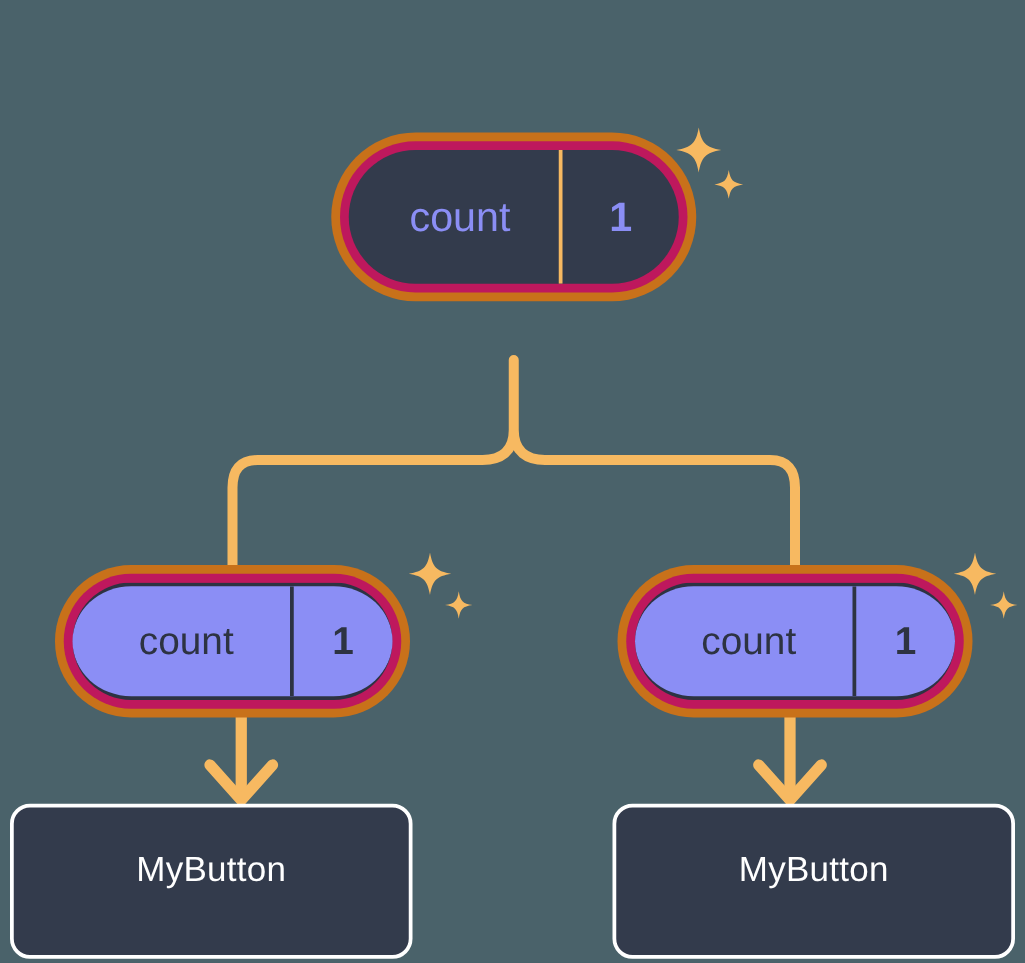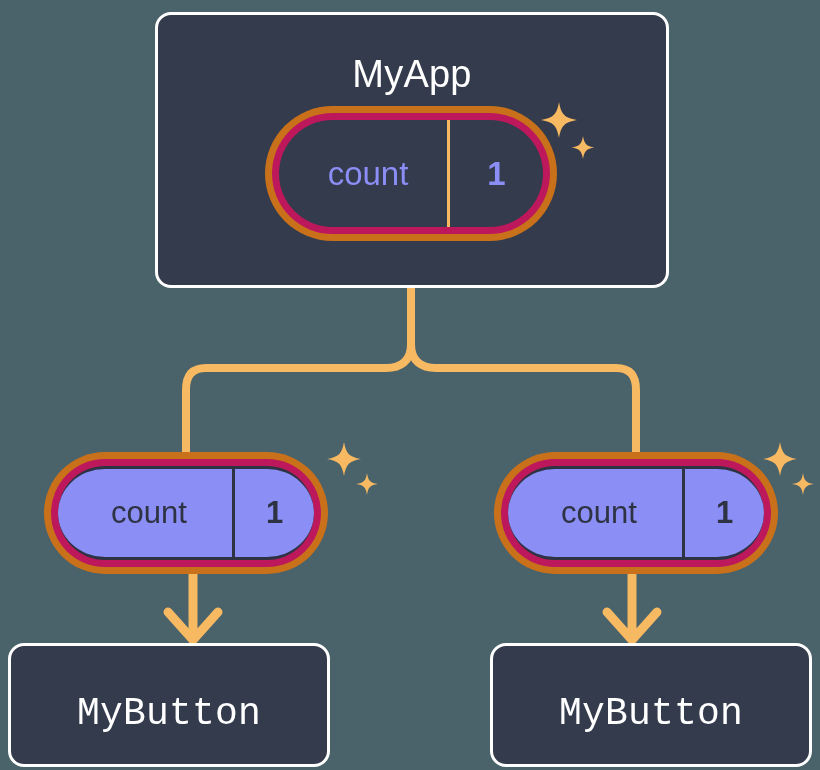--- a/index.html
+++ b/index.html
@@ -39,21 +39,21 @@
     letter-spacing: .2px;
     white-space: nowrap;
   }
 
   #card-myapp { left: 155px; top: 12px; width: 514px; height: 276px; }
   #card-myapp .card-title { top: 38px; font-size: 38px; }
 
   .card-button { width: 322px; height: 124px; top: 643px; }
   #card-button-left  { left: 8px; }
   #card-button-right { left: 490px; }
-  .card-button .card-title { top: 46px; font-size: 38px; font-family: Liberation Mono, monospace; }
+  .card-button .card-title { top: 34px; font-size: 28px; }
 
   
   .pill {
     position: absolute;
     z-index: 4;
     border-radius: 999px;
     background: #c8711a;              
     padding: 7px;
     display: flex;
   }
@@ -124,23 +124,20 @@
              C 630 368 636 376 636 390
              L 636 458" fill="none" stroke="#f7b961" stroke-width="8" stroke-linecap="round" stroke-linejoin="round"></path>
 
     <path d="M 193 572 L 193 640" fill="none" stroke="#f7b961" stroke-width="9" stroke-linecap="butt"></path>
     <path d="M 168 612 L 193 640 L 218 612" fill="none" stroke="#f7b961" stroke-width="9" stroke-linecap="round" stroke-linejoin="round"></path>
 
     <path d="M 632 572 L 632 640" fill="none" stroke="#f7b961" stroke-width="9" stroke-linecap="butt"></path>
     <path d="M 607 612 L 632 640 L 657 612" fill="none" stroke="#f7b961" stroke-width="9" stroke-linecap="round" stroke-linejoin="round"></path>
   </svg>
 
-  <div class="card" id="card-myapp">
-    <div class="card-title">MyApp</div>
-  </div>
 
   <div class="pill pill-dark" id="pill-myapp">
     <div class="pill-inner">
       <div class="pill-face">
         <div class="pill-cell pill-key">count</div>
         <div class="pill-cell pill-value">1</div>
       </div>
     </div>
   </div>
 

